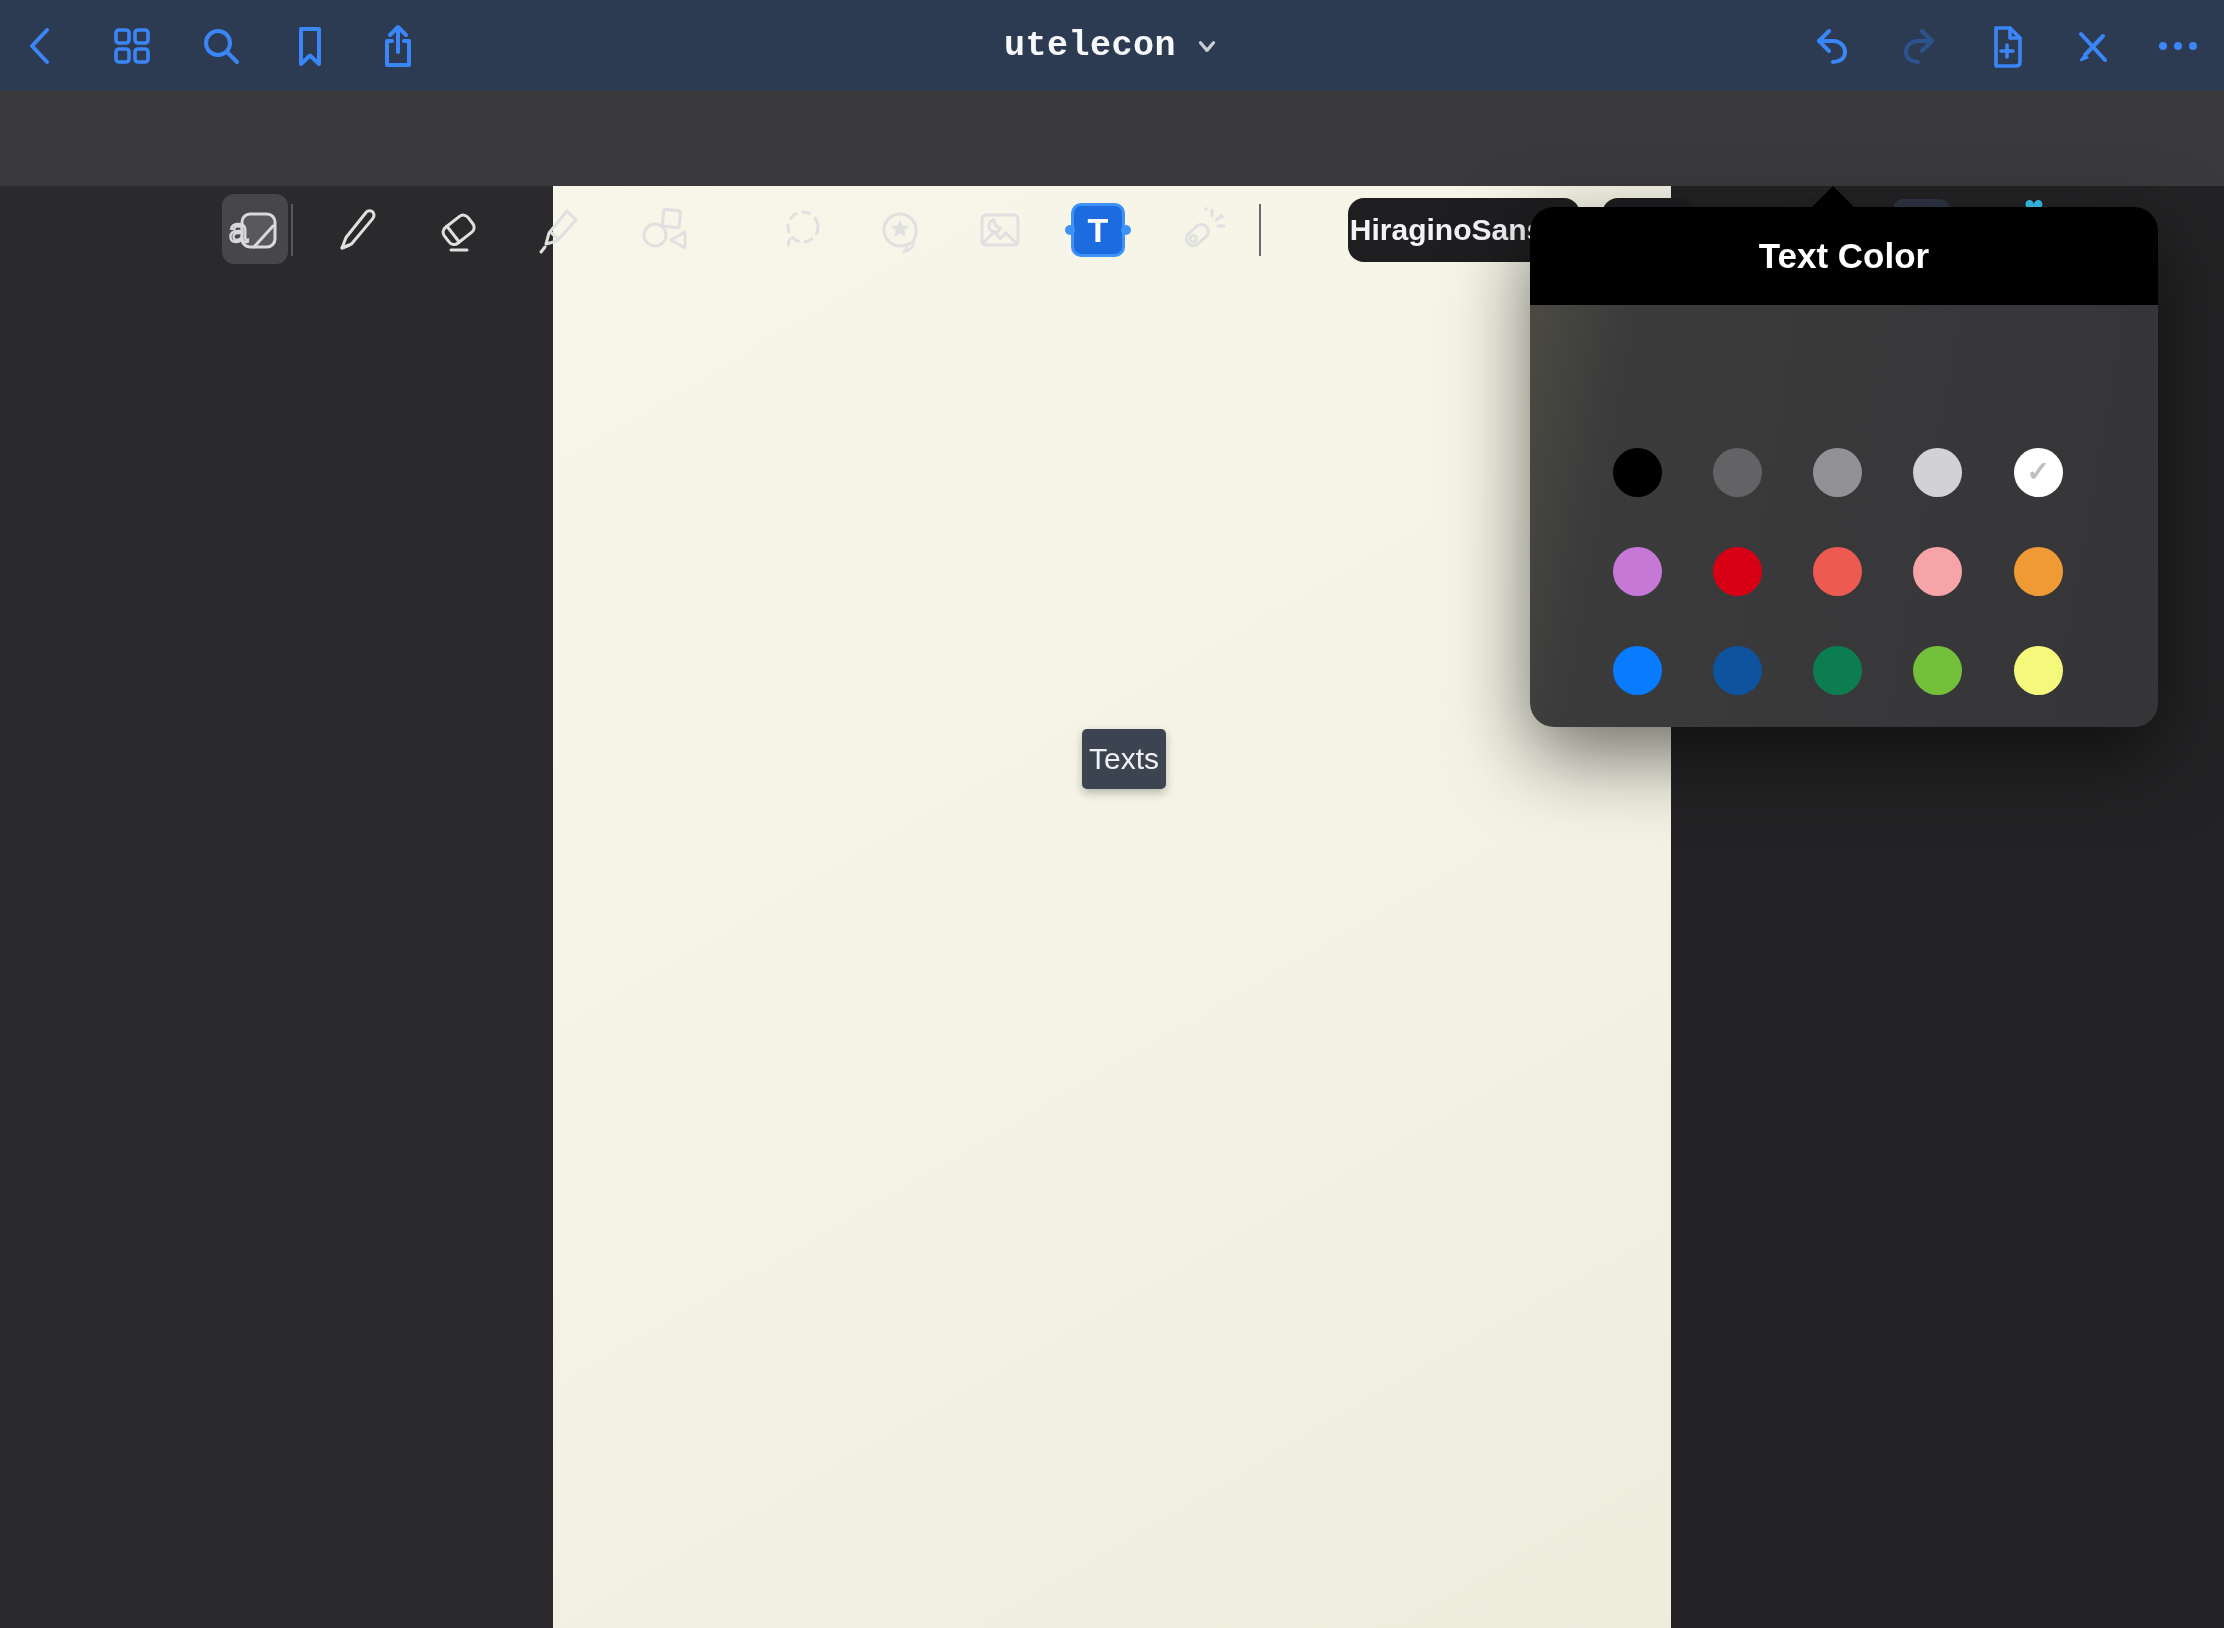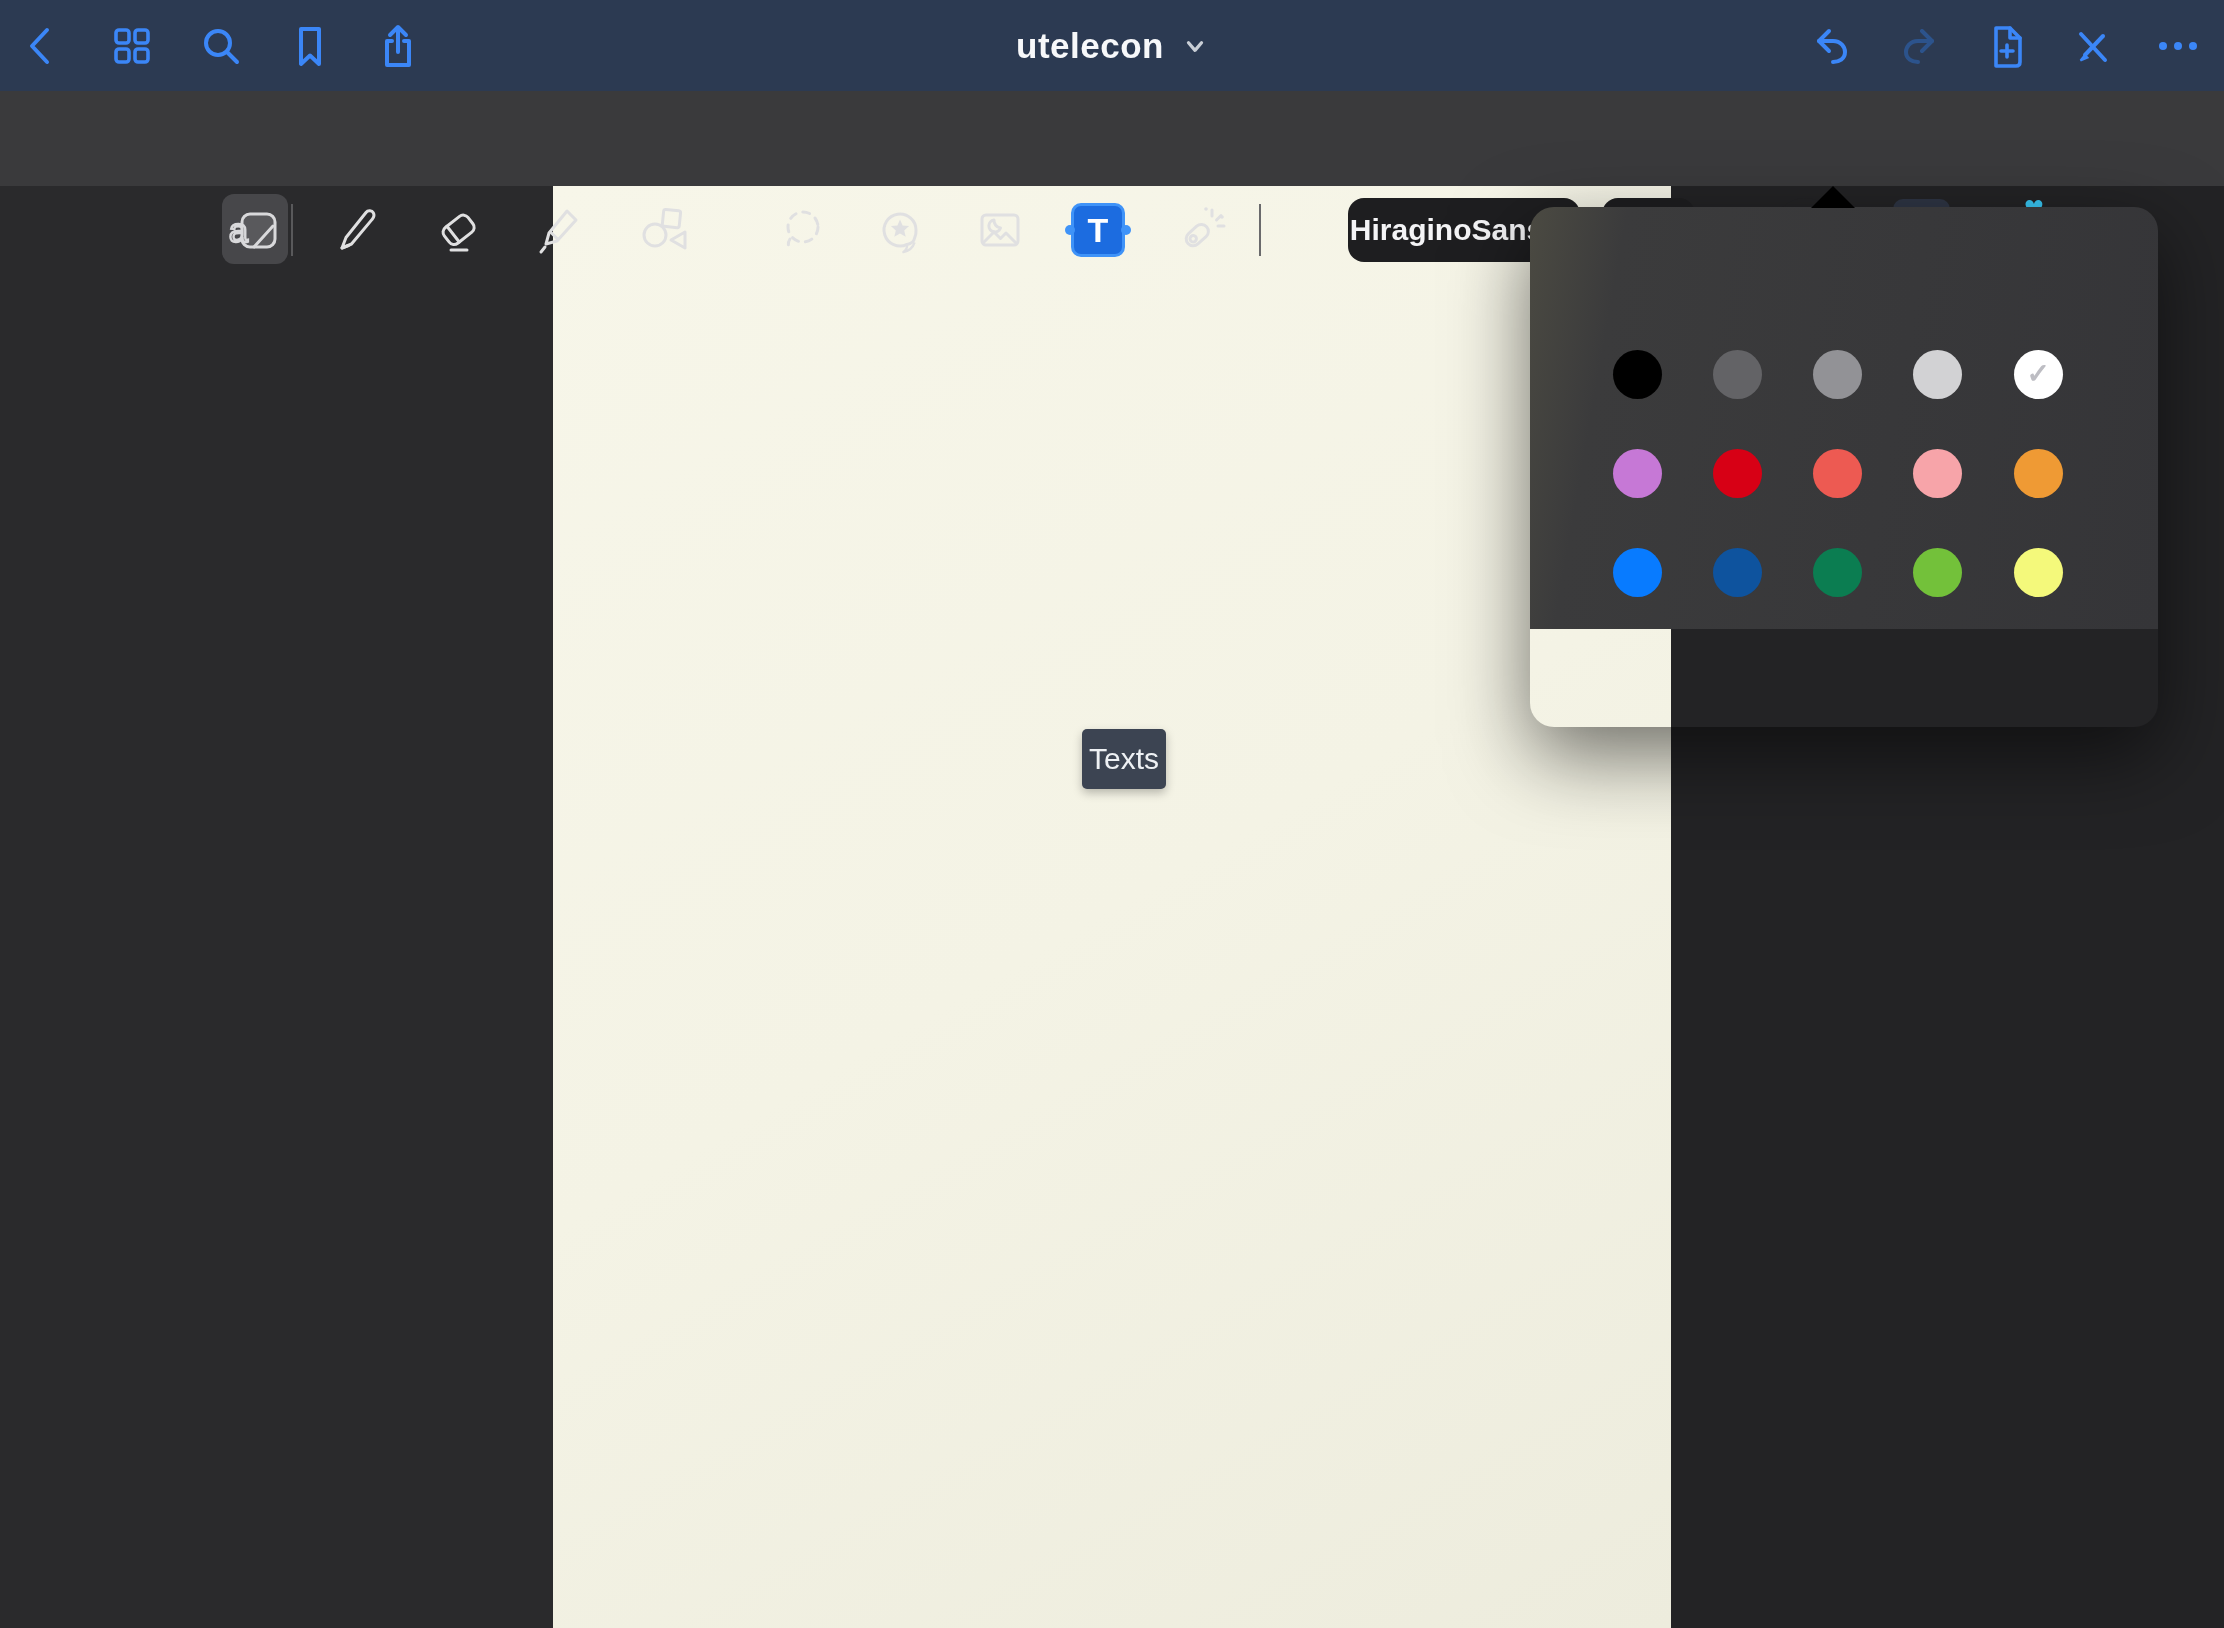--- a/index.html
+++ b/index.html
@@ -1,21 +1,21 @@
 <!DOCTYPE html>
 <html><head>
 <meta charset="utf-8">
 <style>
   * { margin:0; padding:0; box-sizing:border-box; }
   html,body { width:2224px; height:1628px; }
   body { font-family:"Liberation Sans", sans-serif; background:#242426; overflow:hidden; }
   .screen { position:relative; width:2224px; height:1628px; overflow:hidden; }
 
   
-  .top-bar { position:absolute; left:0; top:0; width:2224px; height:91px; background:#2c3a52; z-index:30; }
+  .top-bar { position:absolute; left:0; top:0; width:2224px; height:91px; background:#2c3a52; z-index:30;font-family:Liberation Mono, monospace; }
   .tb-icon { position:absolute; top:22px; width:48px; height:48px; }
   .tb-icon svg { width:48px; height:48px; display:block; }
   .tb-title { position:absolute; top:0; left:0; width:100%; height:91px; display:flex; align-items:center; justify-content:center; gap:18px; }
   .tb-title .title-text { color:#f7f8fa; font-size:35px; font-weight:bold; letter-spacing:.5px; }
   .tb-title svg { width:26px; height:26px; }
 
   
   .toolbar { position:absolute; left:0; top:91px; width:2224px; height:95px; background:#3a3a3c; z-index:29; }
   .tool { position:absolute; top:112px; width:54px; height:54px; }
   .tool svg { width:54px; height:54px; display:block; }
@@ -274,20 +274,23 @@
   <div class="canvas-left"></div>
   <div class="canvas-right"></div>
   <div class="page"></div>
 
   <div class="obj-tooltip">
     <span>Texts</span>
   </div>
 
   <div class="pop-arrow"></div>
   <div class="popover">
+    <div class="pop-header">
+      <span>Text Color</span>
+    </div>
     <div class="pop-body">
       <div id="swatch-grid">
           <div class="swatch" style="left: 82.5px; top: 142.5px; background: rgb(0, 0, 0);"></div>
           <div class="swatch" style="left: 182.8px; top: 142.5px; background: rgb(99, 99, 102);"></div>
           <div class="swatch" style="left: 283.1px; top: 142.5px; background: rgb(146, 146, 150);"></div>
           <div class="swatch" style="left: 383.4px; top: 142.5px; background: rgb(210, 210, 212);"></div>
           <div class="swatch" style="left: 483.7px; top: 142.5px; background: rgb(255, 255, 255);">
             <span class="check">✓</span>
           </div>
           <div class="swatch" style="left: 82.5px; top: 241.5px; background: rgb(198, 120, 214);"></div>

